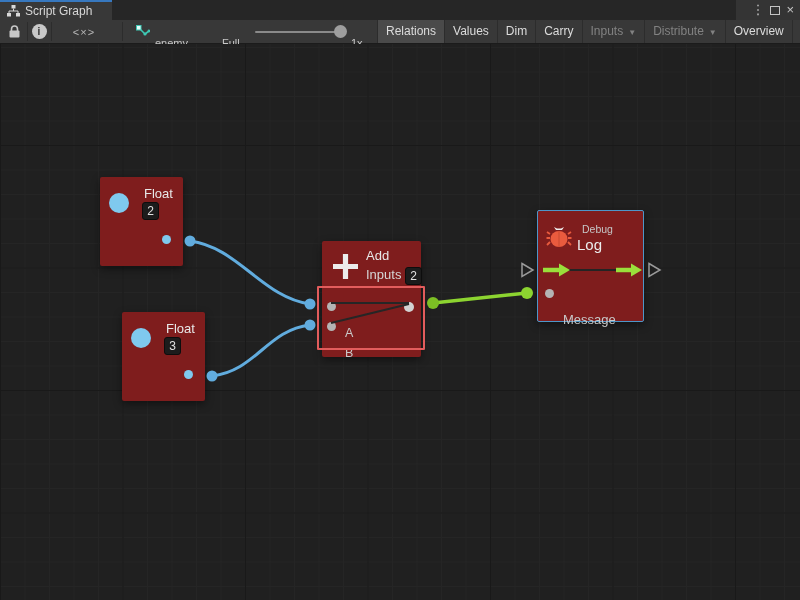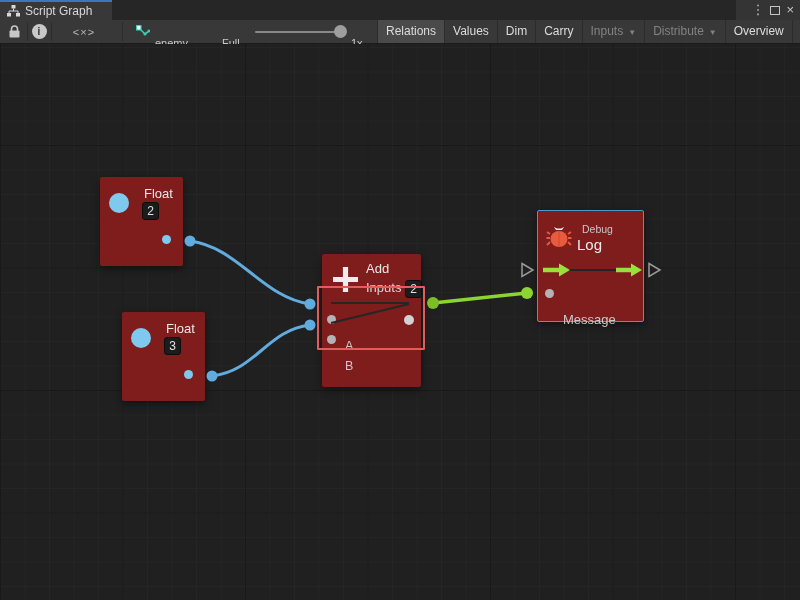--- a/index.html
+++ b/index.html
@@ -49,21 +49,21 @@
   .port-dot { position:absolute; border-radius:50%; }
   .float-circle { position:absolute; left:9px; top:16px; width:20px; height:20px; border-radius:50%; background:#7FC9EE; }
   .port-label { color:#c9c9c9; font-size:12.5px;margin-top:26px; }
 
   .node-float1 { left:100px; top:177px; width:83px; height:89px; }
   .node-float2 { left:122px; top:312px; width:83px; height:89px; }
   .float-title { position:absolute; left:44px; top:9px; }
   .float-value { position:absolute; left:42px; top:25px; }
   .float-out { left:62px; top:58px; width:9px; height:9px; background:#7FC9EE; }
 
-  .node-add { left:322px; top:254px; width:99px; height:133px; }
+  .node-add { left:322px; top:241px; width:99px; height:116px; }
   .plus-icon { position:absolute; left:9px; top:11px; width:29px; height:29px; }
   .add-title { position:absolute; left:44px; top:7px; }
   .add-inputs-label { position:absolute; left:44px; top:26px; color:#d6d6d6; font-size:13px; }
   .add-inputs-value { position:absolute; left:83px; top:26px; }
   .gray-dot { width:9px; height:9px; background:#b4b4b4; }
   .add-in-a { left:5px; top:61px; }
   .add-in-b { left:5px; top:81px; }
   .add-label-a { position:absolute; left:23px; top:59px; }
   .add-label-b { position:absolute; left:23px; top:79px; }
   .add-out { left:82px; top:61px; width:10px; height:10px; background:#d2d2d2; }

